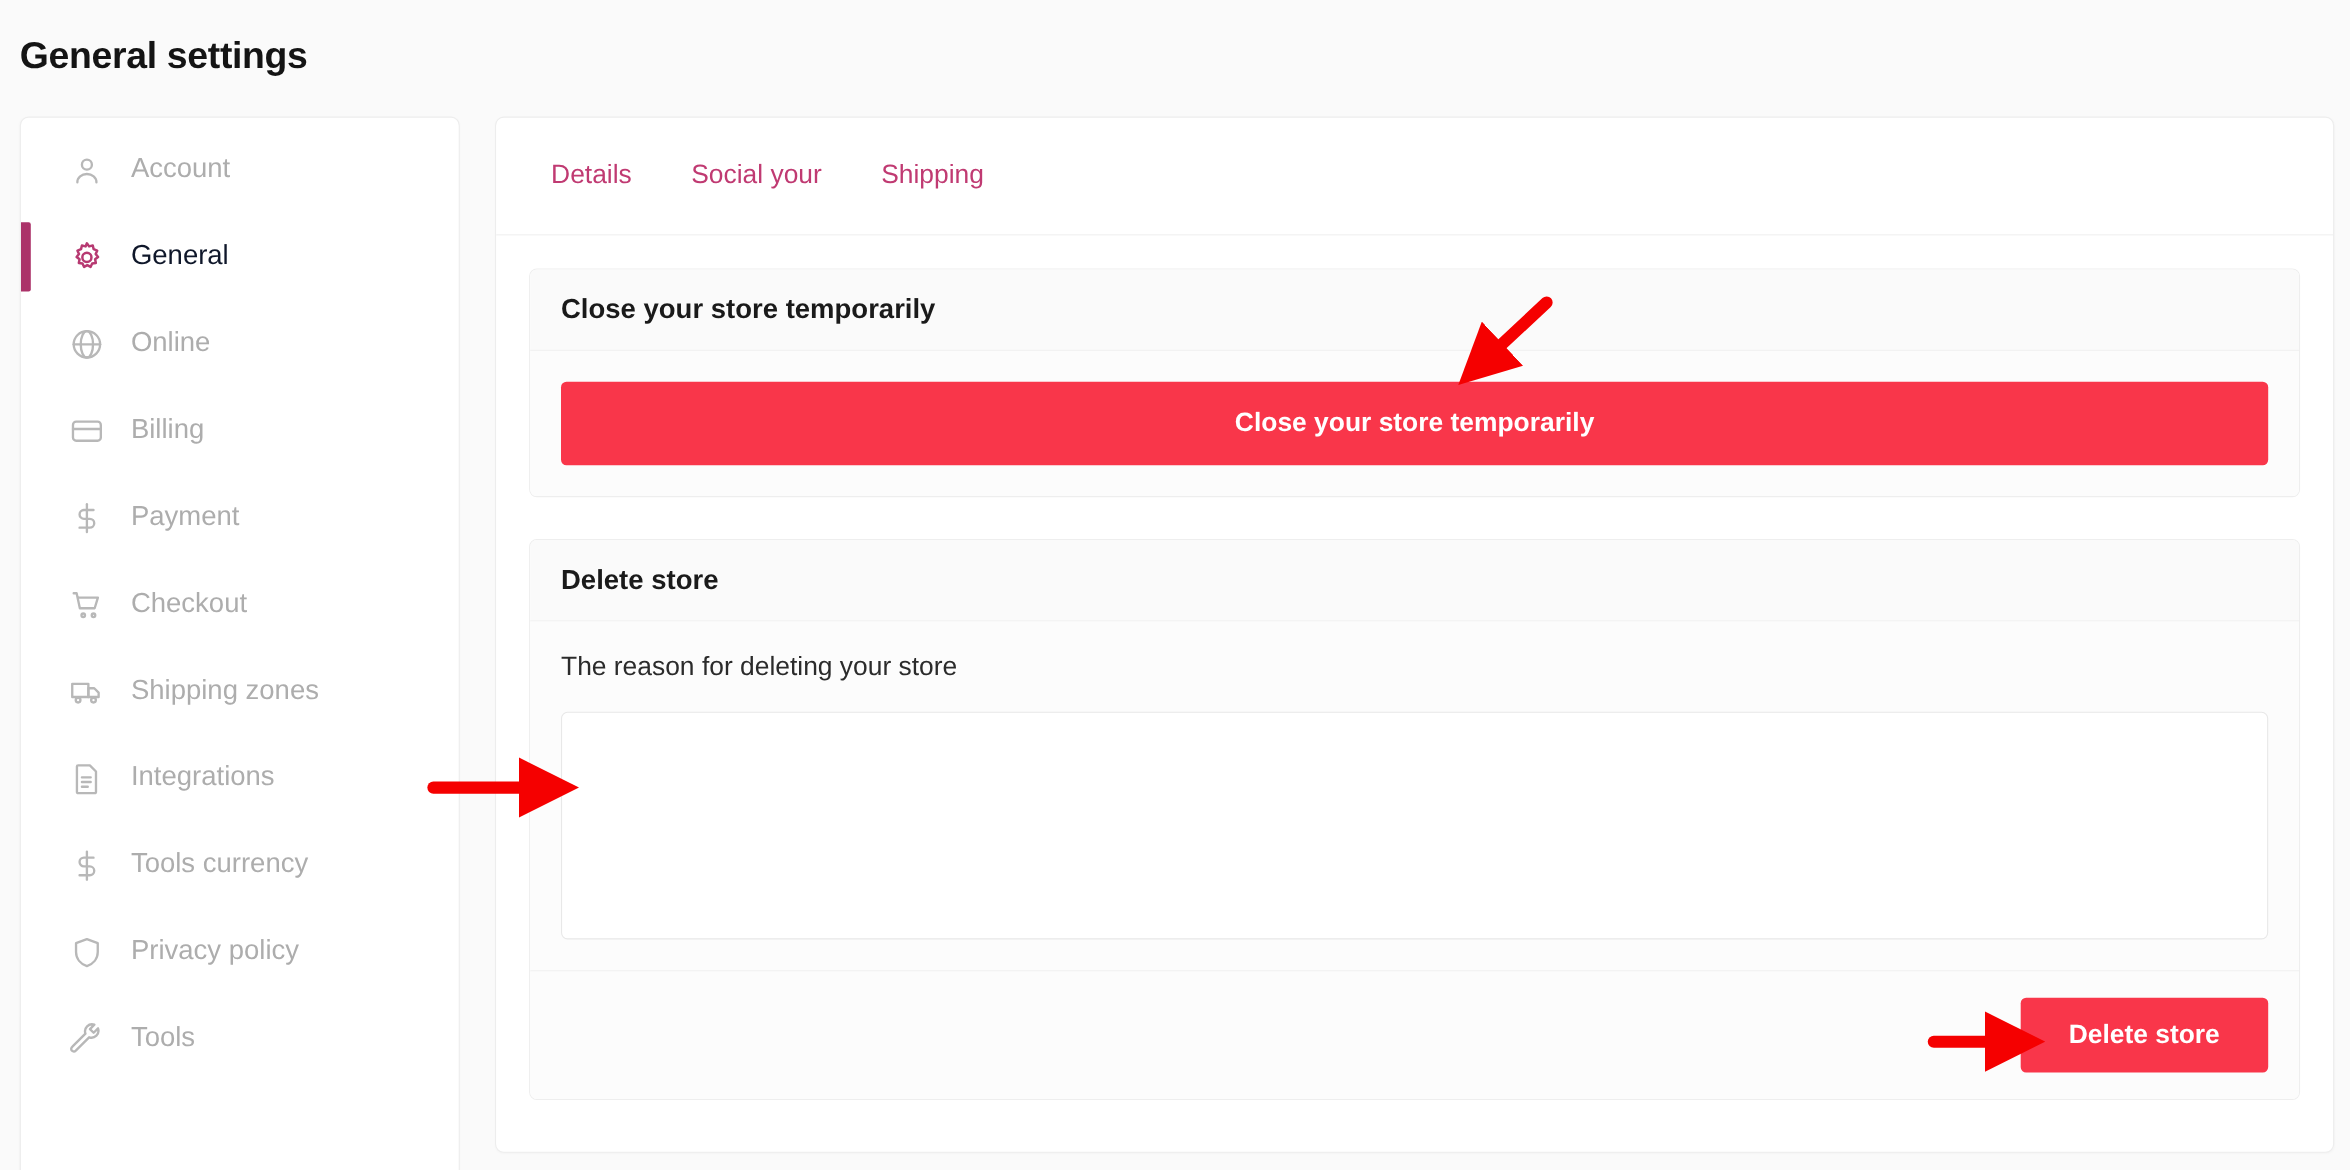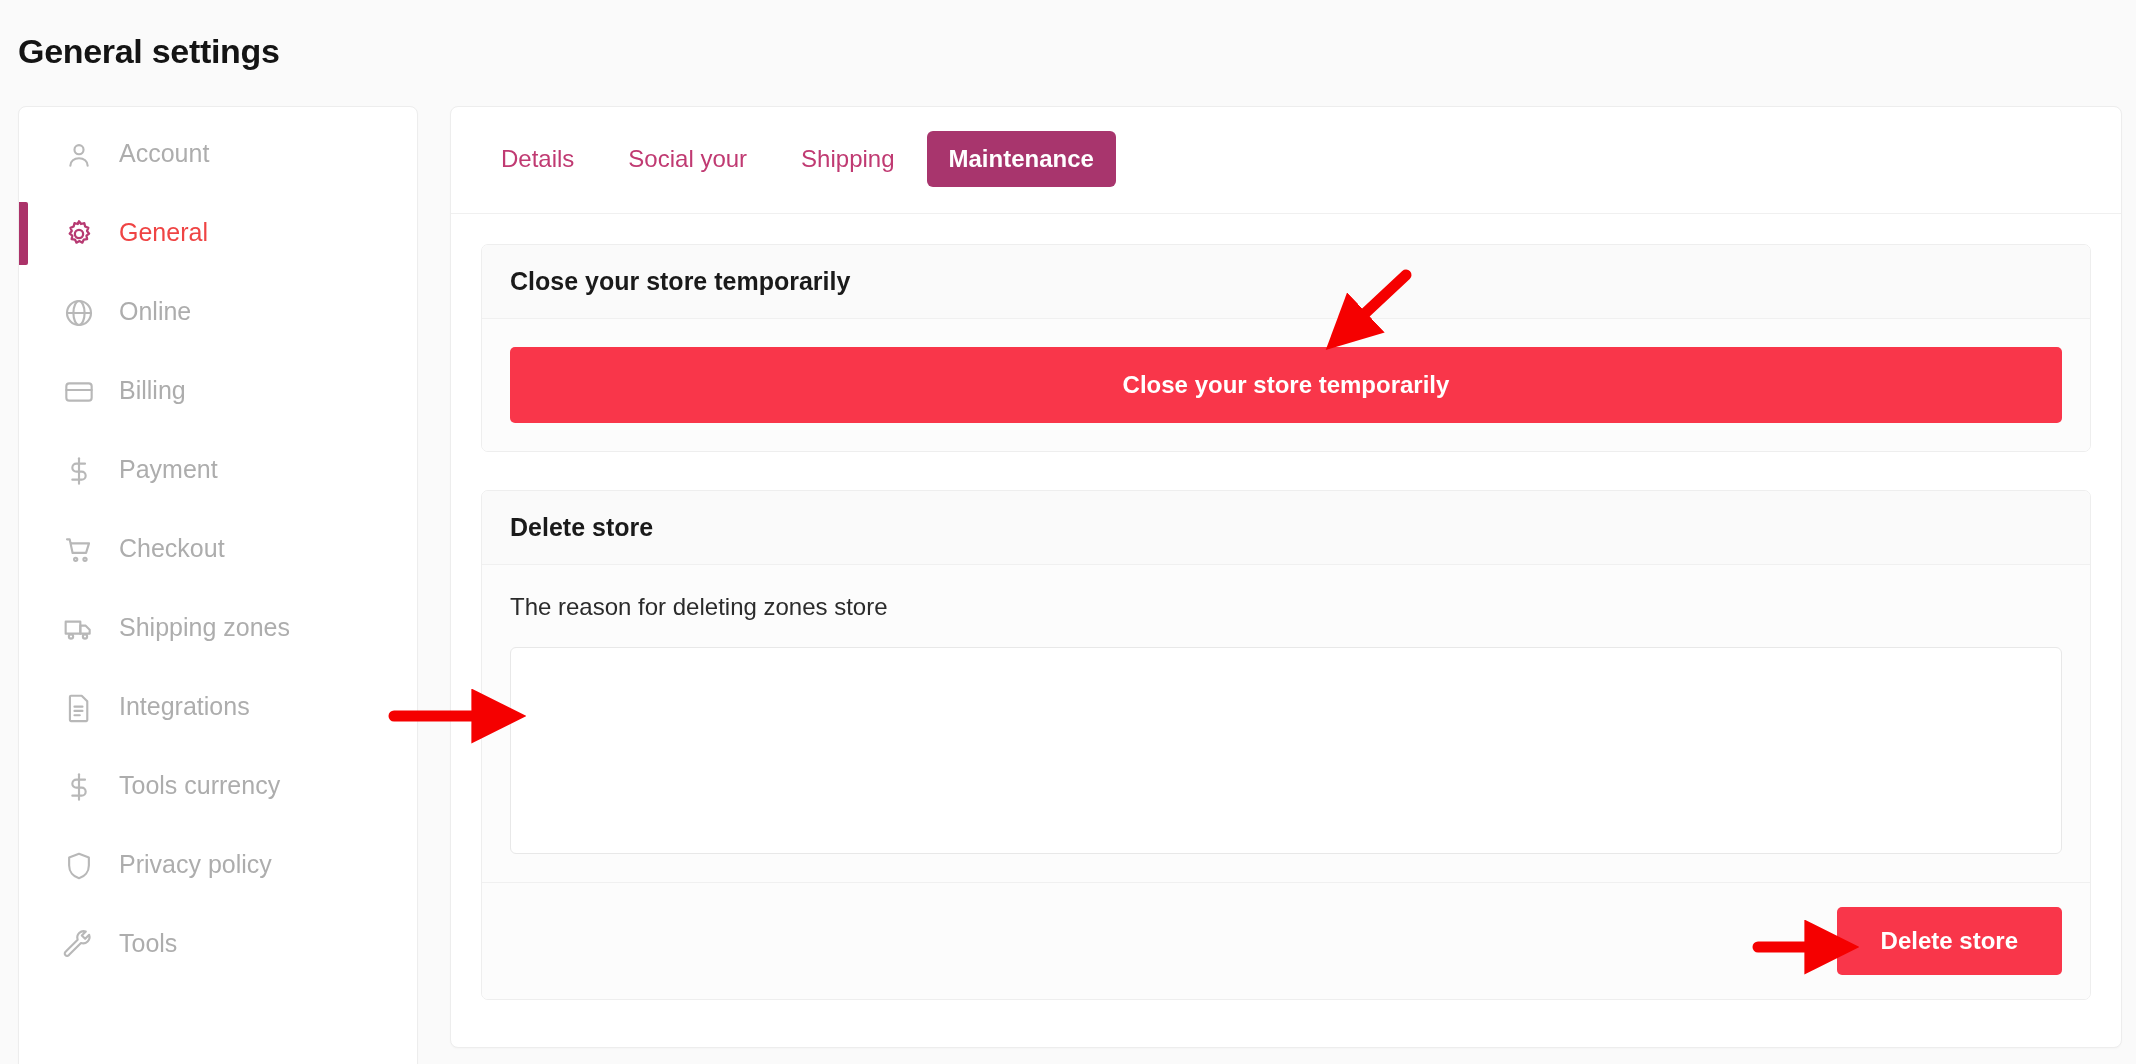--- a/index.html
+++ b/index.html
@@ -49,21 +49,21 @@
     font-size: 25px;
     cursor: pointer;
   }
   .side-item .side-icon {
     width: 32px; height: 32px;
     margin-right: 24px;
     display: flex; align-items: center; justify-content: center;
     flex: none;
   }
   .side-item .side-icon svg { display:block; }
-  .side-item.active { color: #ef4444; }
+  .side-item.active { color: #0f172a; }
   .side-item.active .accent {
     position: absolute;
     left: 0; top: 8px;
     width: 9px; height: 63px;
     background: #AB3269;
     border-radius: 0 2px 2px 0;
   }
   .side-label { line-height: 1; padding-bottom: 2px; }
 
   
@@ -308,36 +308,35 @@
     </div>
 
   </nav>
 
   <section id="main-panel">
 
     <div id="tabs">
       <div class="tab">Details</div>
       <div class="tab">Social your</div>
       <div class="tab">Shipping</div>
-      <div class="tab active">Maintenance</div>
     </div>
 
     <div id="panel-body">
 
       <div class="card">
         <div class="card-header">Close your store temporarily</div>
         <div class="card-section">
           <button class="btn-danger-wide">Close your store temporarily</button>
         </div>
       </div>
 
       <div class="card">
         <div class="card-header">Delete store</div>
         <div class="card-section">
-          <div class="field-label">The reason for deleting zones store</div>
+          <div class="field-label">The reason for deleting your store</div>
           <textarea class="reason-textarea" placeholder="" style=""></textarea>
         </div>
         <div class="card-footer">
           <button class="btn-danger">Delete store</button>
         </div>
       </div>
 
     </div>
   </section>
 

